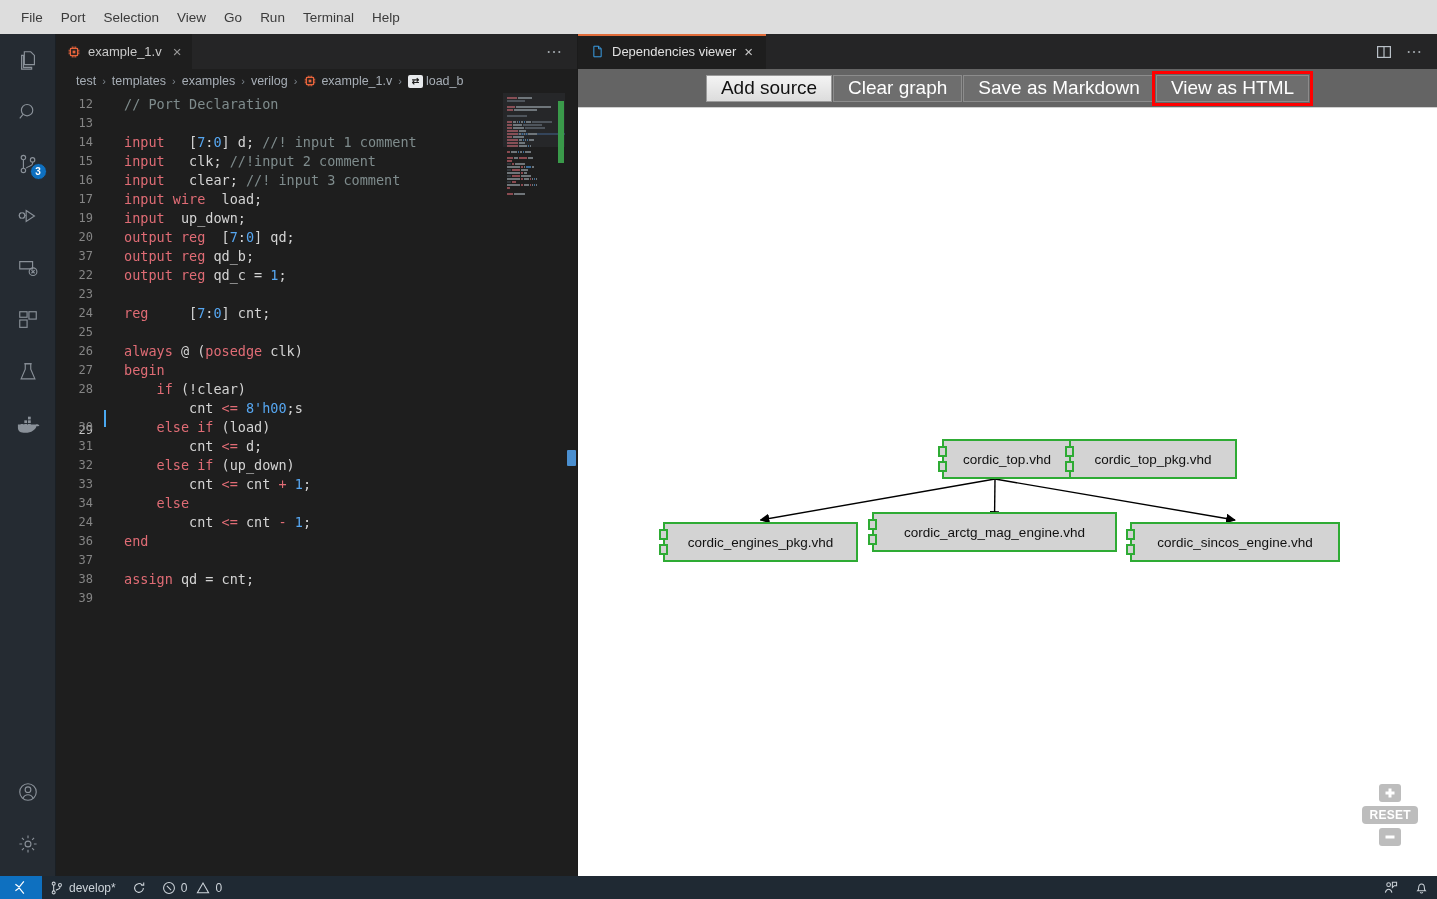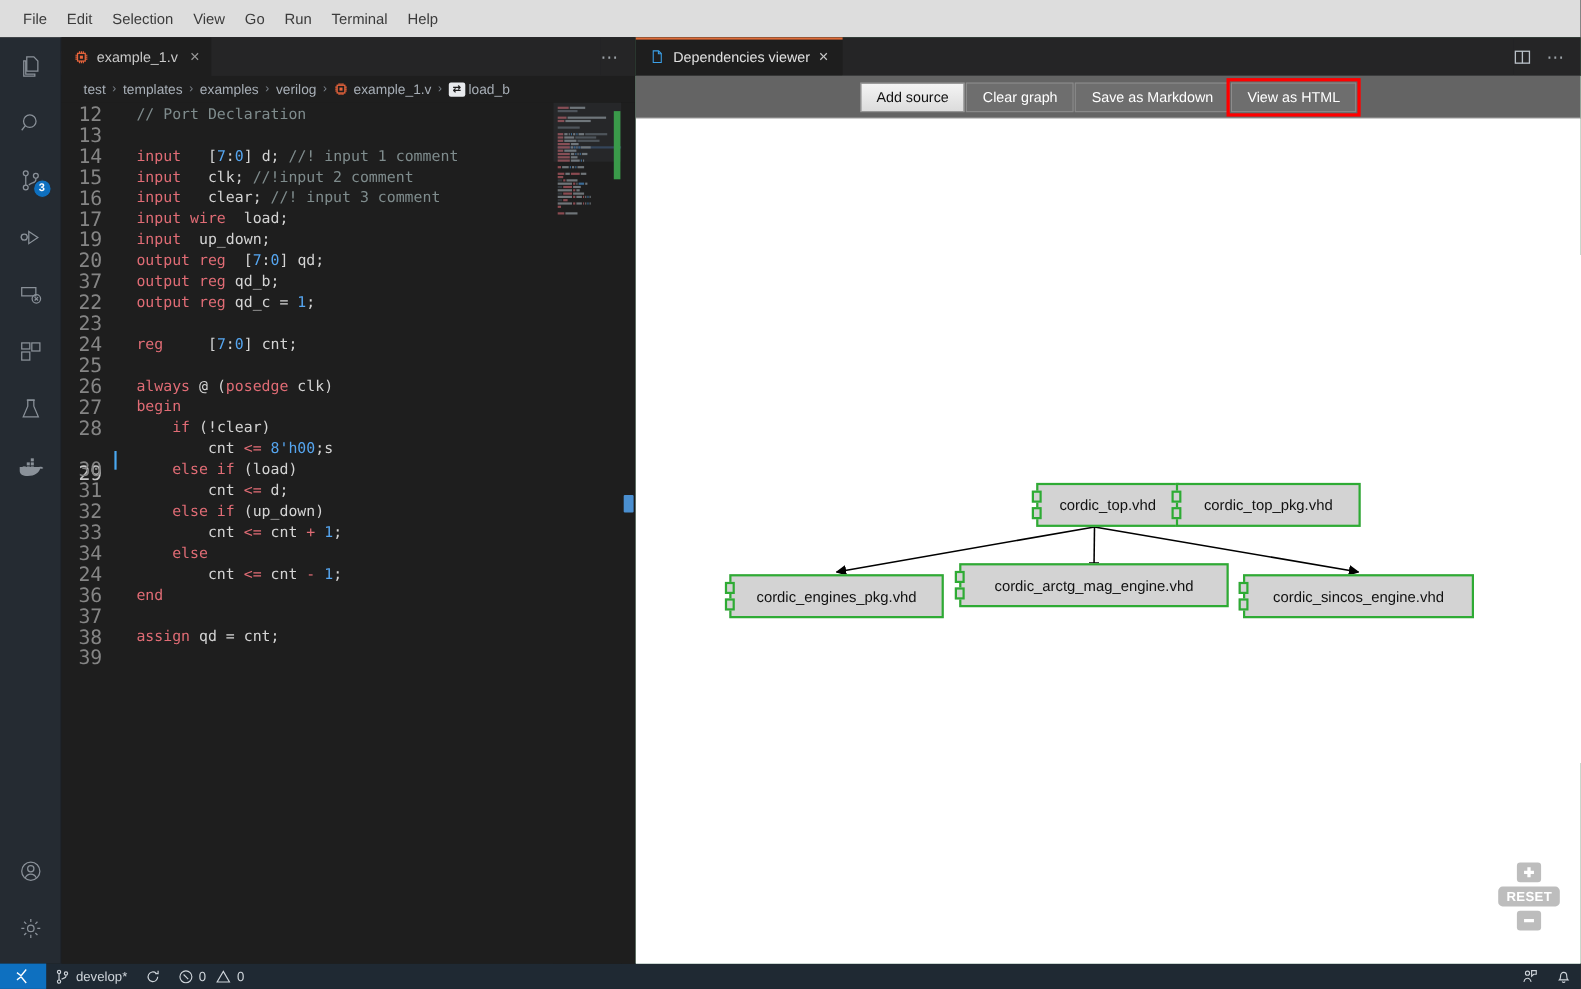--- a/index.html
+++ b/index.html
@@ -79,21 +79,21 @@
     position: absolute; top: 0; left: 0; right: 0; bottom: 0;
     font-family: "DejaVu Sans Mono", monospace; font-size: 13.5px; line-height: 19px;
     padding-top: 2px;
   }
   .ln {
     display: flex; height: 19px; align-items: center; white-space: pre;
   }
   .ln.hl { background: #282c34; }
   .gutter {
     width: 46px; flex: 0 0 46px; text-align: right; padding-right: 9px;
-    color: #858585; font-size: 18px;
+    color: #858585; font-size: 12px;
   }
   .gutter.cur { color: #c6c6c6; margin-top: 44px; }
   .caretcol { width: 10px; flex: 0 0 10px; position: relative; }
   .caret { position:absolute; left:2px; top:1px; width:2px; height:17px; background:#4aa8f0; }
   .ctext { padding-left: 12px; color: #d4d4d4; }
   .k  { color: #e06c75; }   
   .n  { color: #56a6f0; }   
   .c  { color: #7f8c8d; }   
   .op { color: #d4d4d4; }
   .ind { color:#3b4048; }
@@ -106,40 +106,40 @@
   .mm-line { height: 2px; margin-bottom: 1px; display: flex; gap: 1px; }
   .mm-seg { height: 2px; }
   .mm-slider { position: absolute; top: 0; left: 0; right: 0; height: 54px; background: rgba(120,130,145,0.10); }
   .editor-scroll {
     position:absolute; right:0; top:0; width:12px; bottom:0; background:#1e1e1e;
   }
   .scroll-mark { position:absolute; right:1px; width:9px; border-radius:1px; }
   .deco-green { position:absolute; right:13px; width:6px; background:#3a9a4a; }
 
   
-  .rightgroup { flex: 1 1 auto; display: flex; flex-direction: column; background: #86efac; min-width: 0; }
+  .rightgroup { flex: 1 1 auto; display: flex; flex-direction: column; background: #be185d; min-width: 0; }
   .rtabbar { height: 35px; background: #252526; display:flex; align-items:stretch; flex:0 0 35px;}
   .rtab {
     display:flex; align-items:center; gap:8px; padding: 0 13px;
     background:#1e1e1e; color:#e0e0e0; font-size:13px; position:relative; cursor:pointer;
   }
   .rtab::before {
     content:""; position:absolute; left:0; right:0; top:0; height:1.5px; background:#e06c3a;
   }
   .rtab .tab-close { color:#c8c8c8; font-size:15px; }
   .doc-icon { width: 13px; height: 15px; flex:0 0 13px; }
 
   .viewerbody { flex: 1 1 auto; position: relative; background: #ffffff; overflow: hidden; }
   .viewer-toolbar {
     height: 39px; background: #646464; display:flex; align-items:center; justify-content:center;
     gap: 1px; flex: 0 0 39px; border-bottom: 1px solid #d0d0d0;
   }
   .tb-btn {
     height: 27px; padding: 0 14px; border: 1px solid #8c8c8c;
-    background: #6e6e6e; color: #ffffff; font-size: 13px;
+    background: #6e6e6e; color: #ffffff; font-size: 19px;
     display: flex; align-items: center; justify-content: center; cursor: pointer;
     font-family: "Liberation Sans", sans-serif; white-space: nowrap;
   }
   .tb-btn.primary {
     background: linear-gradient(#f4f4f4,#dcdcdc); color:#111; border:1px solid #9a9a9a;
   }
   .tb-btn.focused { outline: 3px solid #ff0000; outline-offset: 1px; position: relative; z-index: 3; }
 
   .graph { position: absolute; inset: 39px 0 0 0; background:#ffffff; }
   .gnode {
@@ -175,21 +175,21 @@
   .sb-item { display:flex; align-items:center; gap:5px; padding: 0 8px; height:23px; cursor:pointer; }
   .sb-spacer { flex:1 1 auto; }
 </style>
 </head>
 <body>
 
 <div id="app">
 
   <div class="menubar">
     <div class="mi">File</div>
-    <div class="mi">Edit</div>
+    <div class="mi">Port</div>
     <div class="mi">Selection</div>
     <div class="mi">View</div>
     <div class="mi">Go</div>
     <div class="mi">Run</div>
     <div class="mi">Terminal</div>
     <div class="mi">Help</div>
   </div>
 
   <div class="midrow">
 

